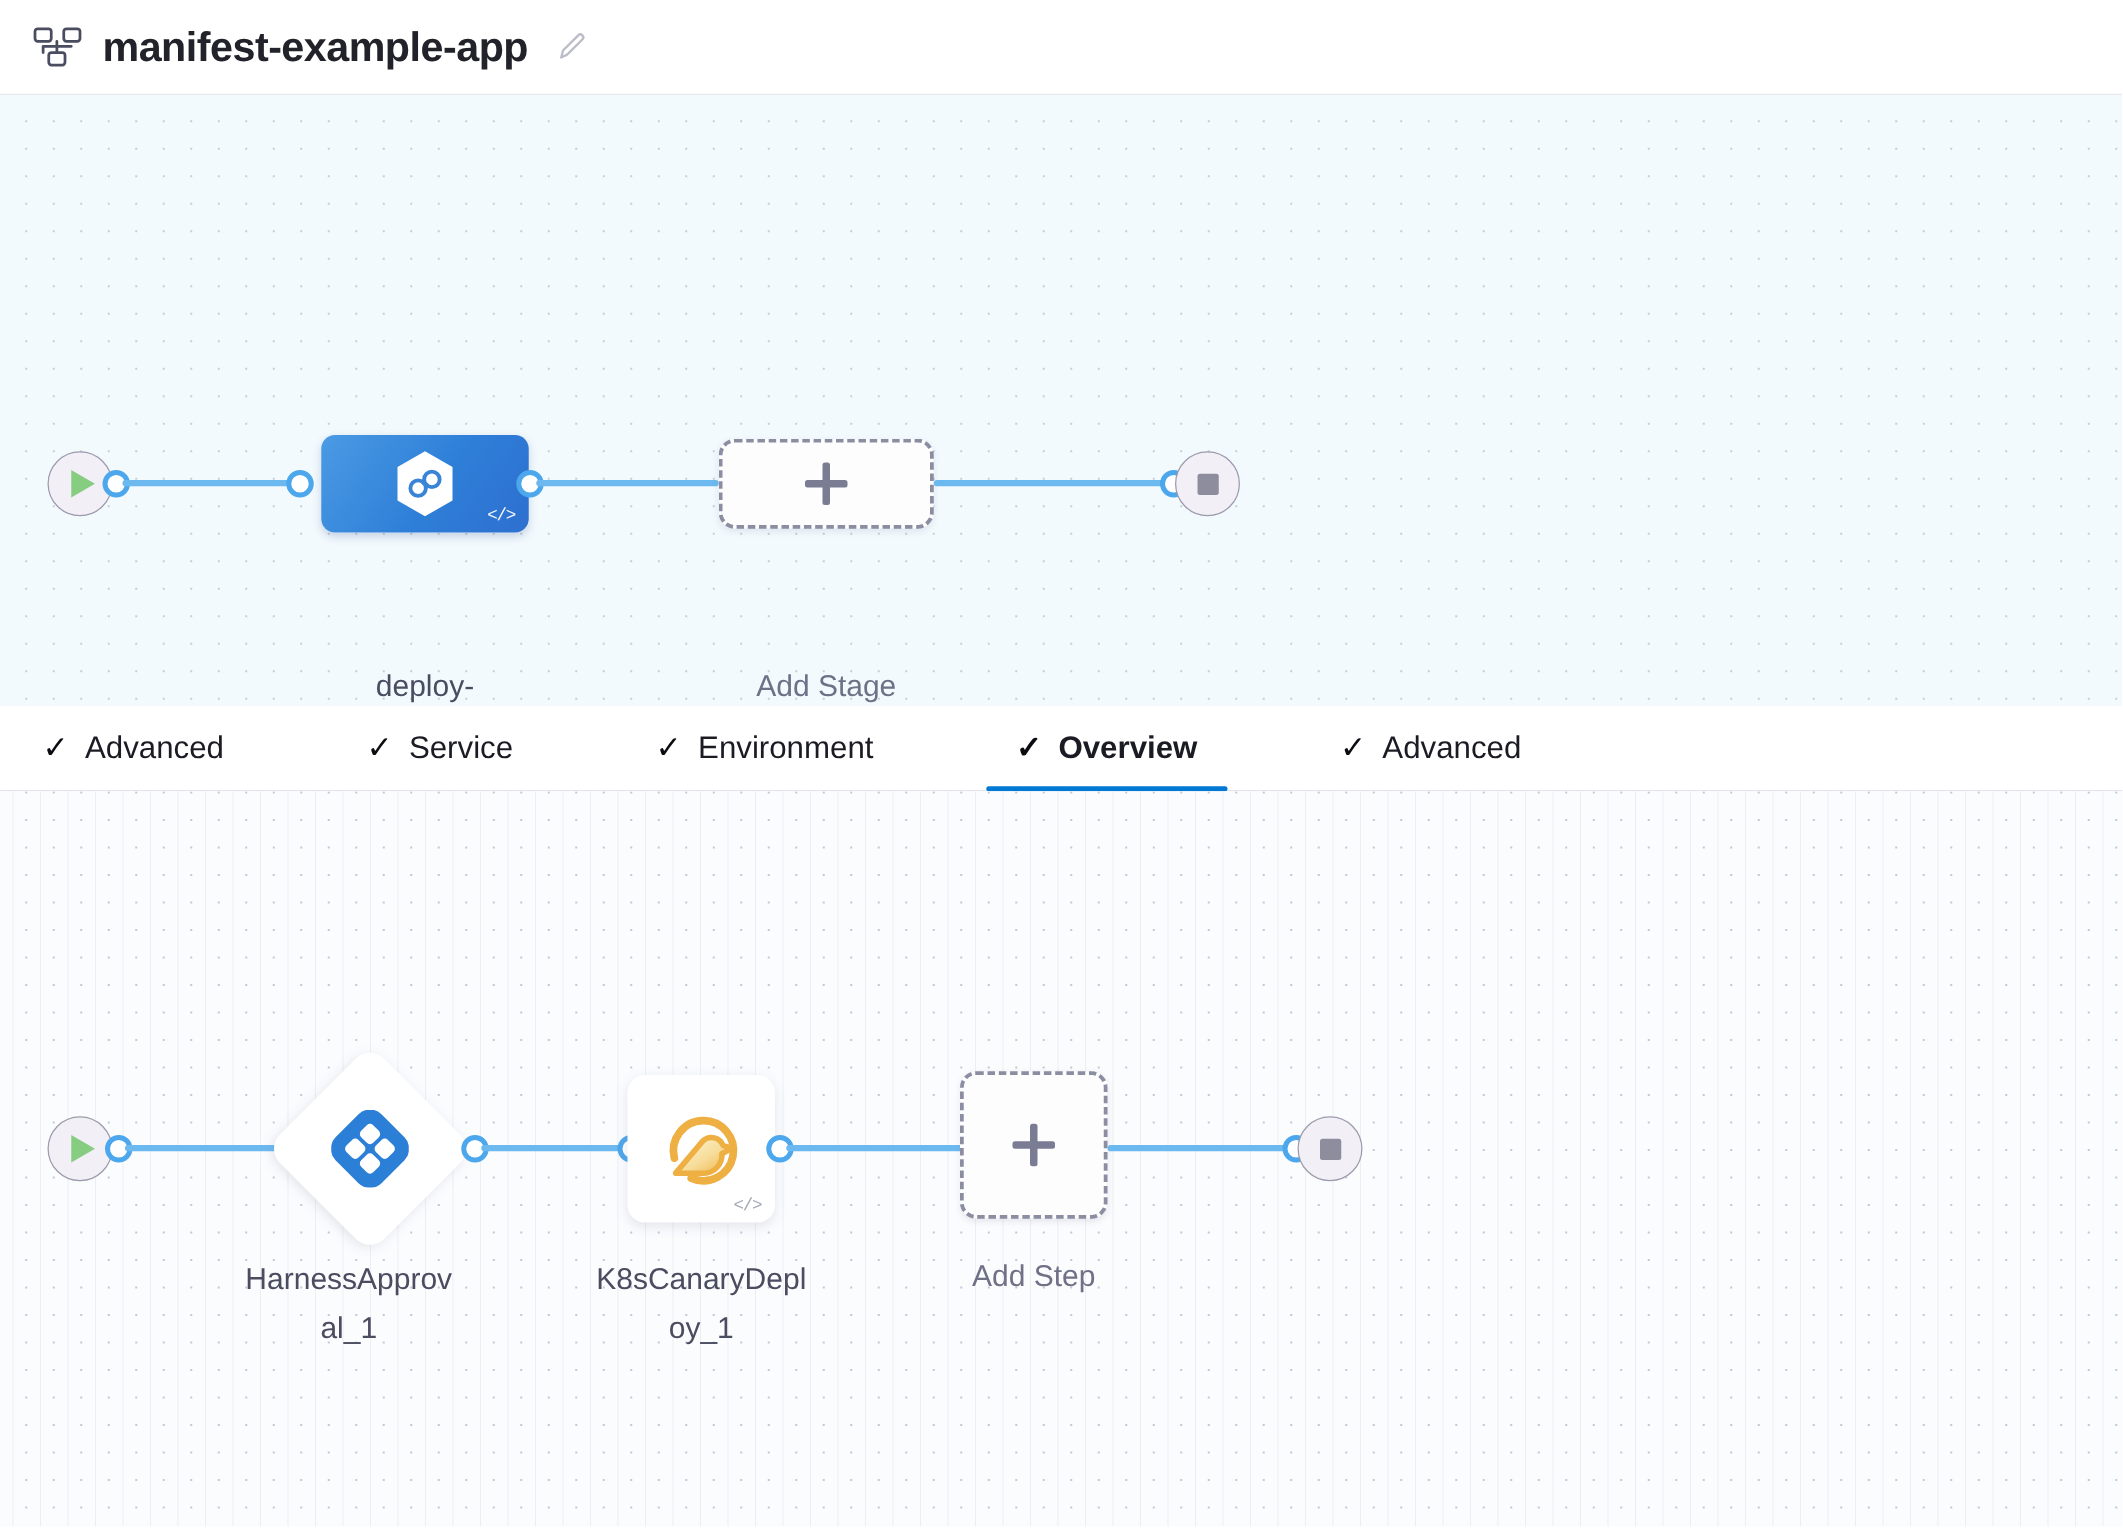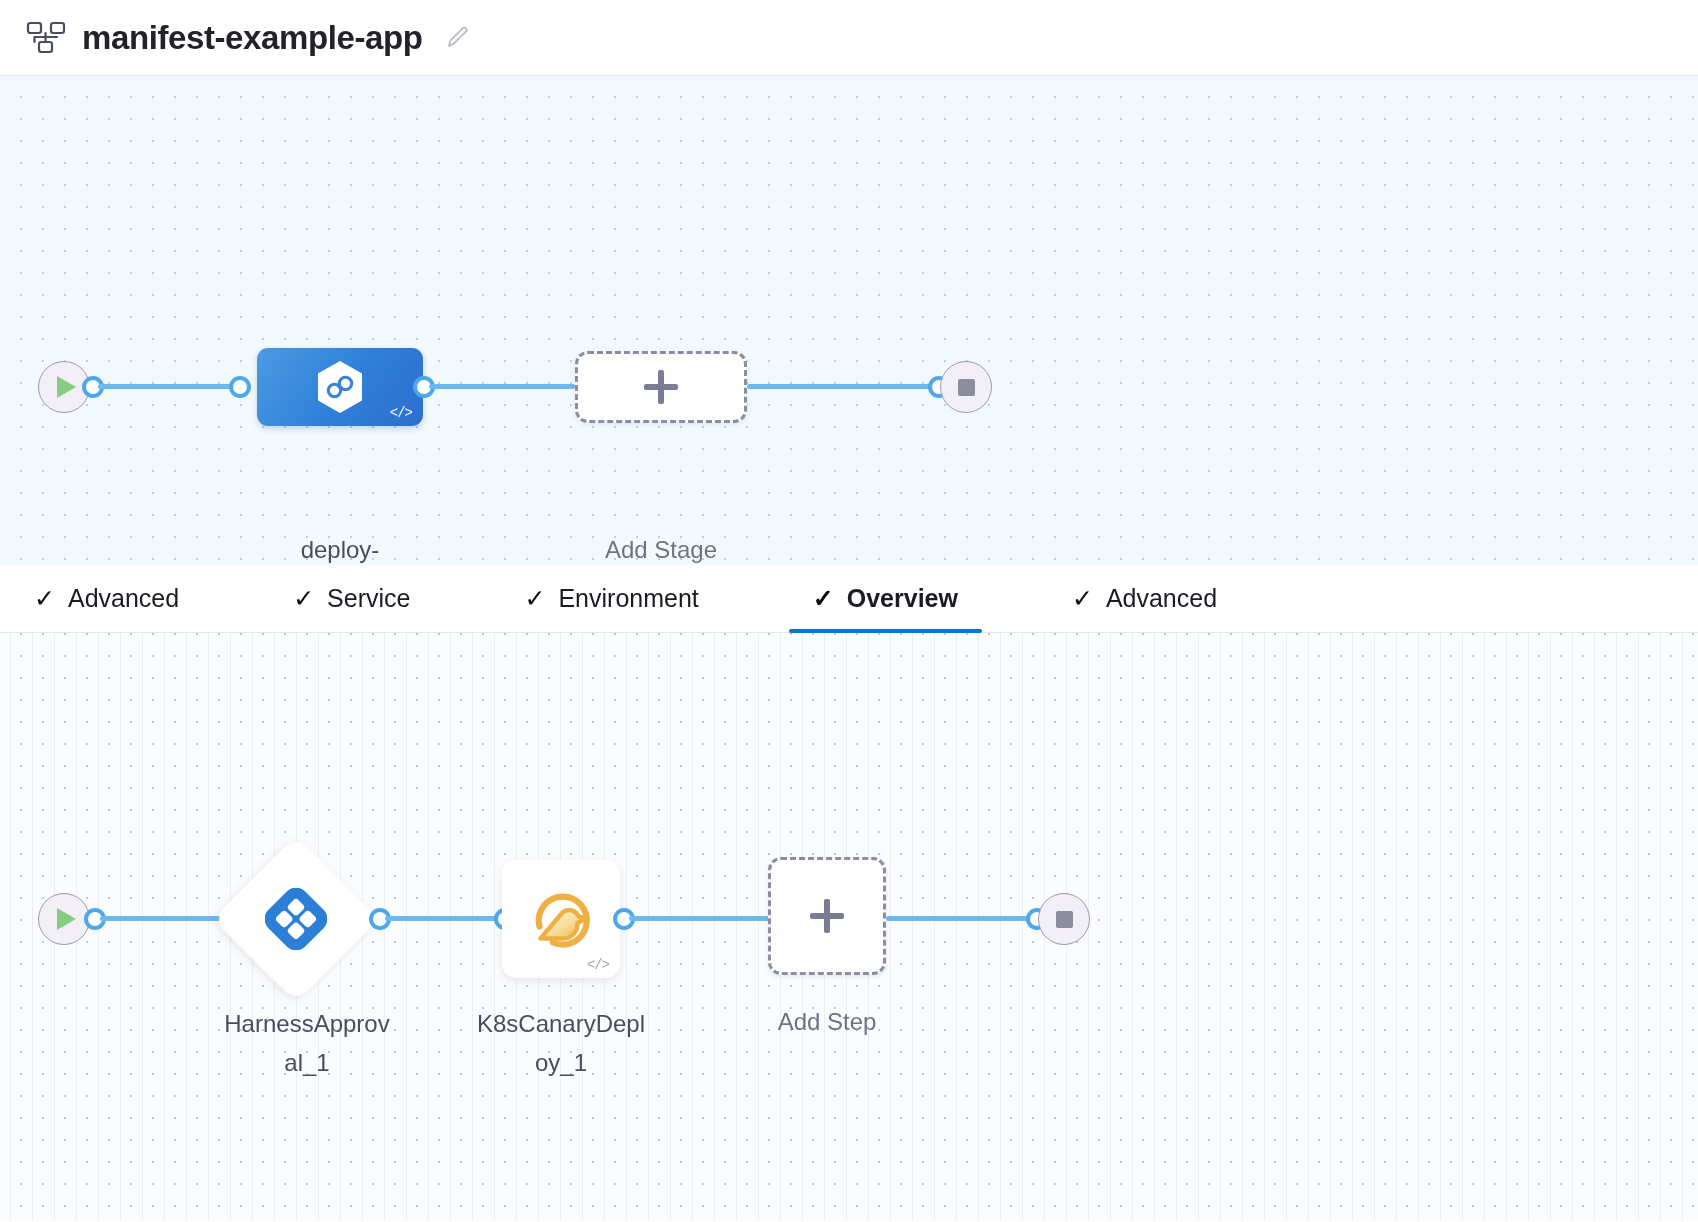--- a/index.html
+++ b/index.html
@@ -336,21 +336,21 @@
     <svg viewBox="0 0 62 62" width="62" height="62">
       <rect x="5" y="5" width="52" height="52" rx="13" transform="rotate(45 31 31)" fill="#2b7fd6"></rect>
       <g fill="#ffffff">
         <rect x="24.2" y="12.4" width="13.6" height="13.6" rx="3.6" transform="rotate(45 31 19.2)"></rect>
         <rect x="24.2" y="36.0" width="13.6" height="13.6" rx="3.6" transform="rotate(45 31 42.8)"></rect>
         <rect x="12.4" y="24.2" width="13.6" height="13.6" rx="3.6" transform="rotate(45 19.2 31)"></rect>
         <rect x="36.0" y="24.2" width="13.6" height="13.6" rx="3.6" transform="rotate(45 42.8 31)"></rect>
       </g>
     </svg>
   </span>
-  <div class="node-label" style="left:192px; top:372px; width:230px;">HarnessApprov
+  <div class="node-label" style="left:164px; top:372px; width:230px;">HarnessApprov
 al_1</div>
   <div class="dot" style="left:369px; top:275px;"></div>
 
   <div class="edge" style="left:385px; top:283px; width:114px;"></div>
   <div class="dot" style="left:494px; top:275px;"></div>
 
   <div class="step-node" style="left:502px; top:227px;">
     <span class="step-icon">
       <svg viewBox="0 0 70 70" width="70" height="70">
         <defs>

